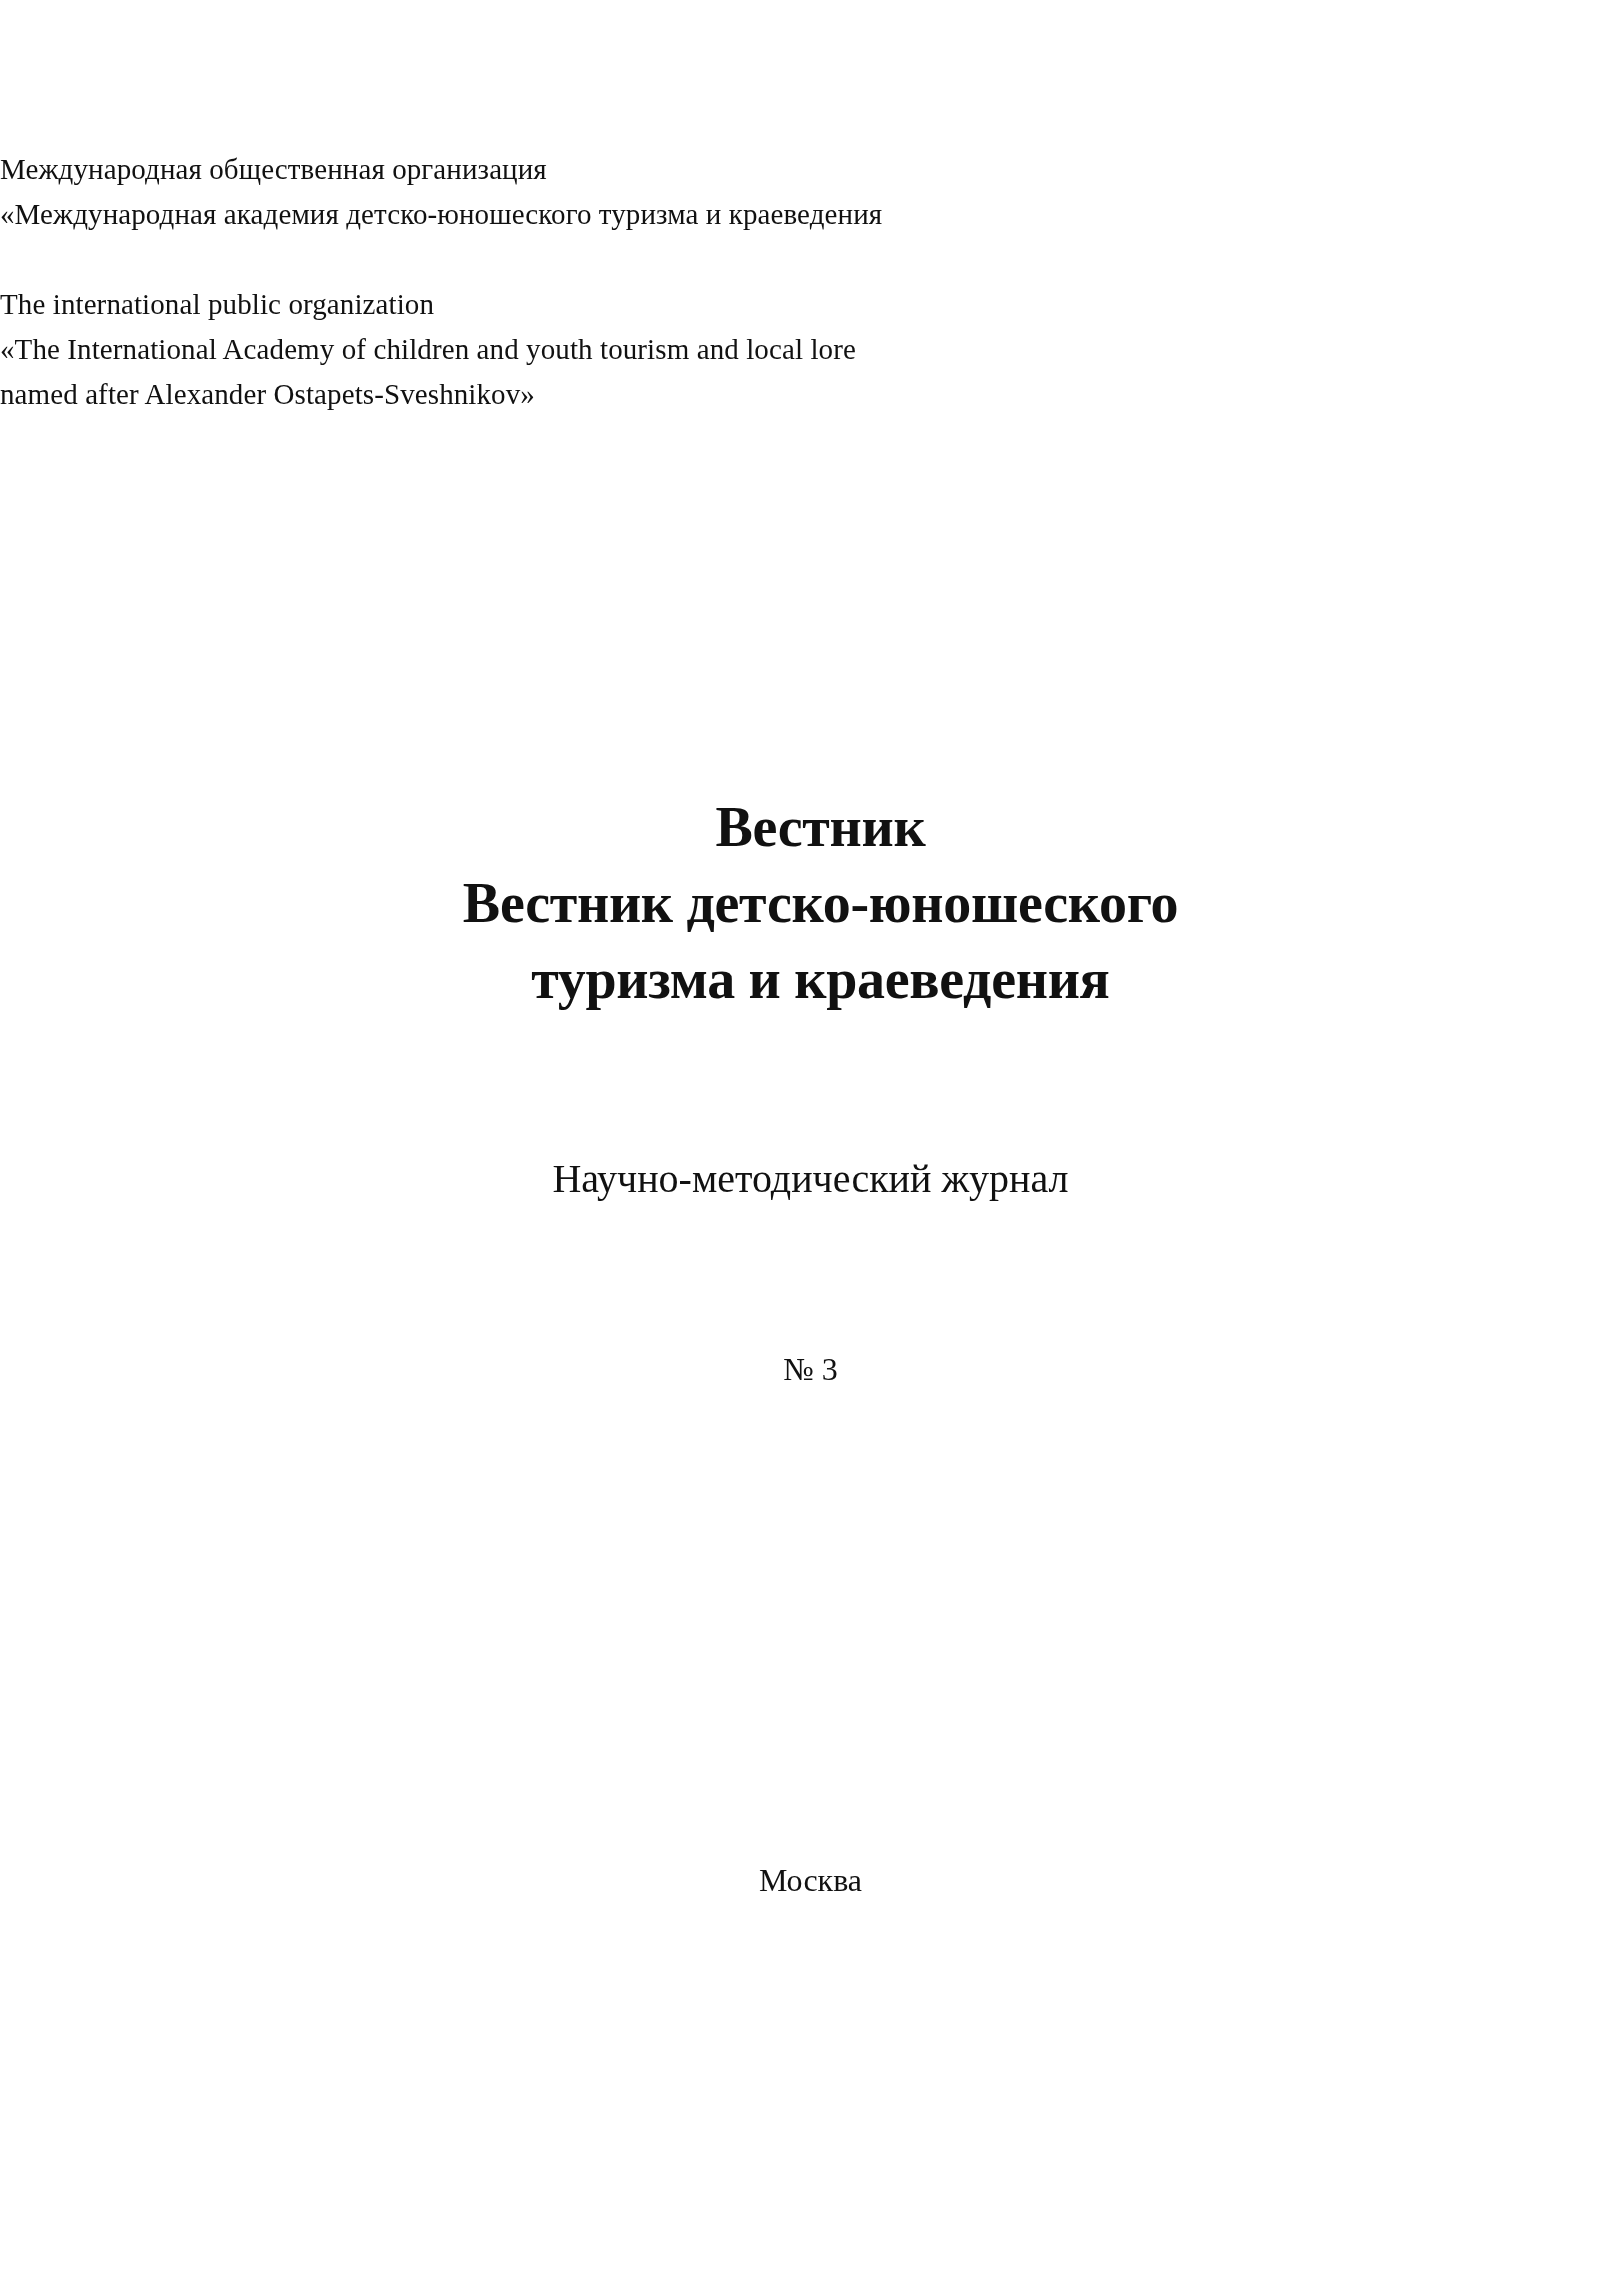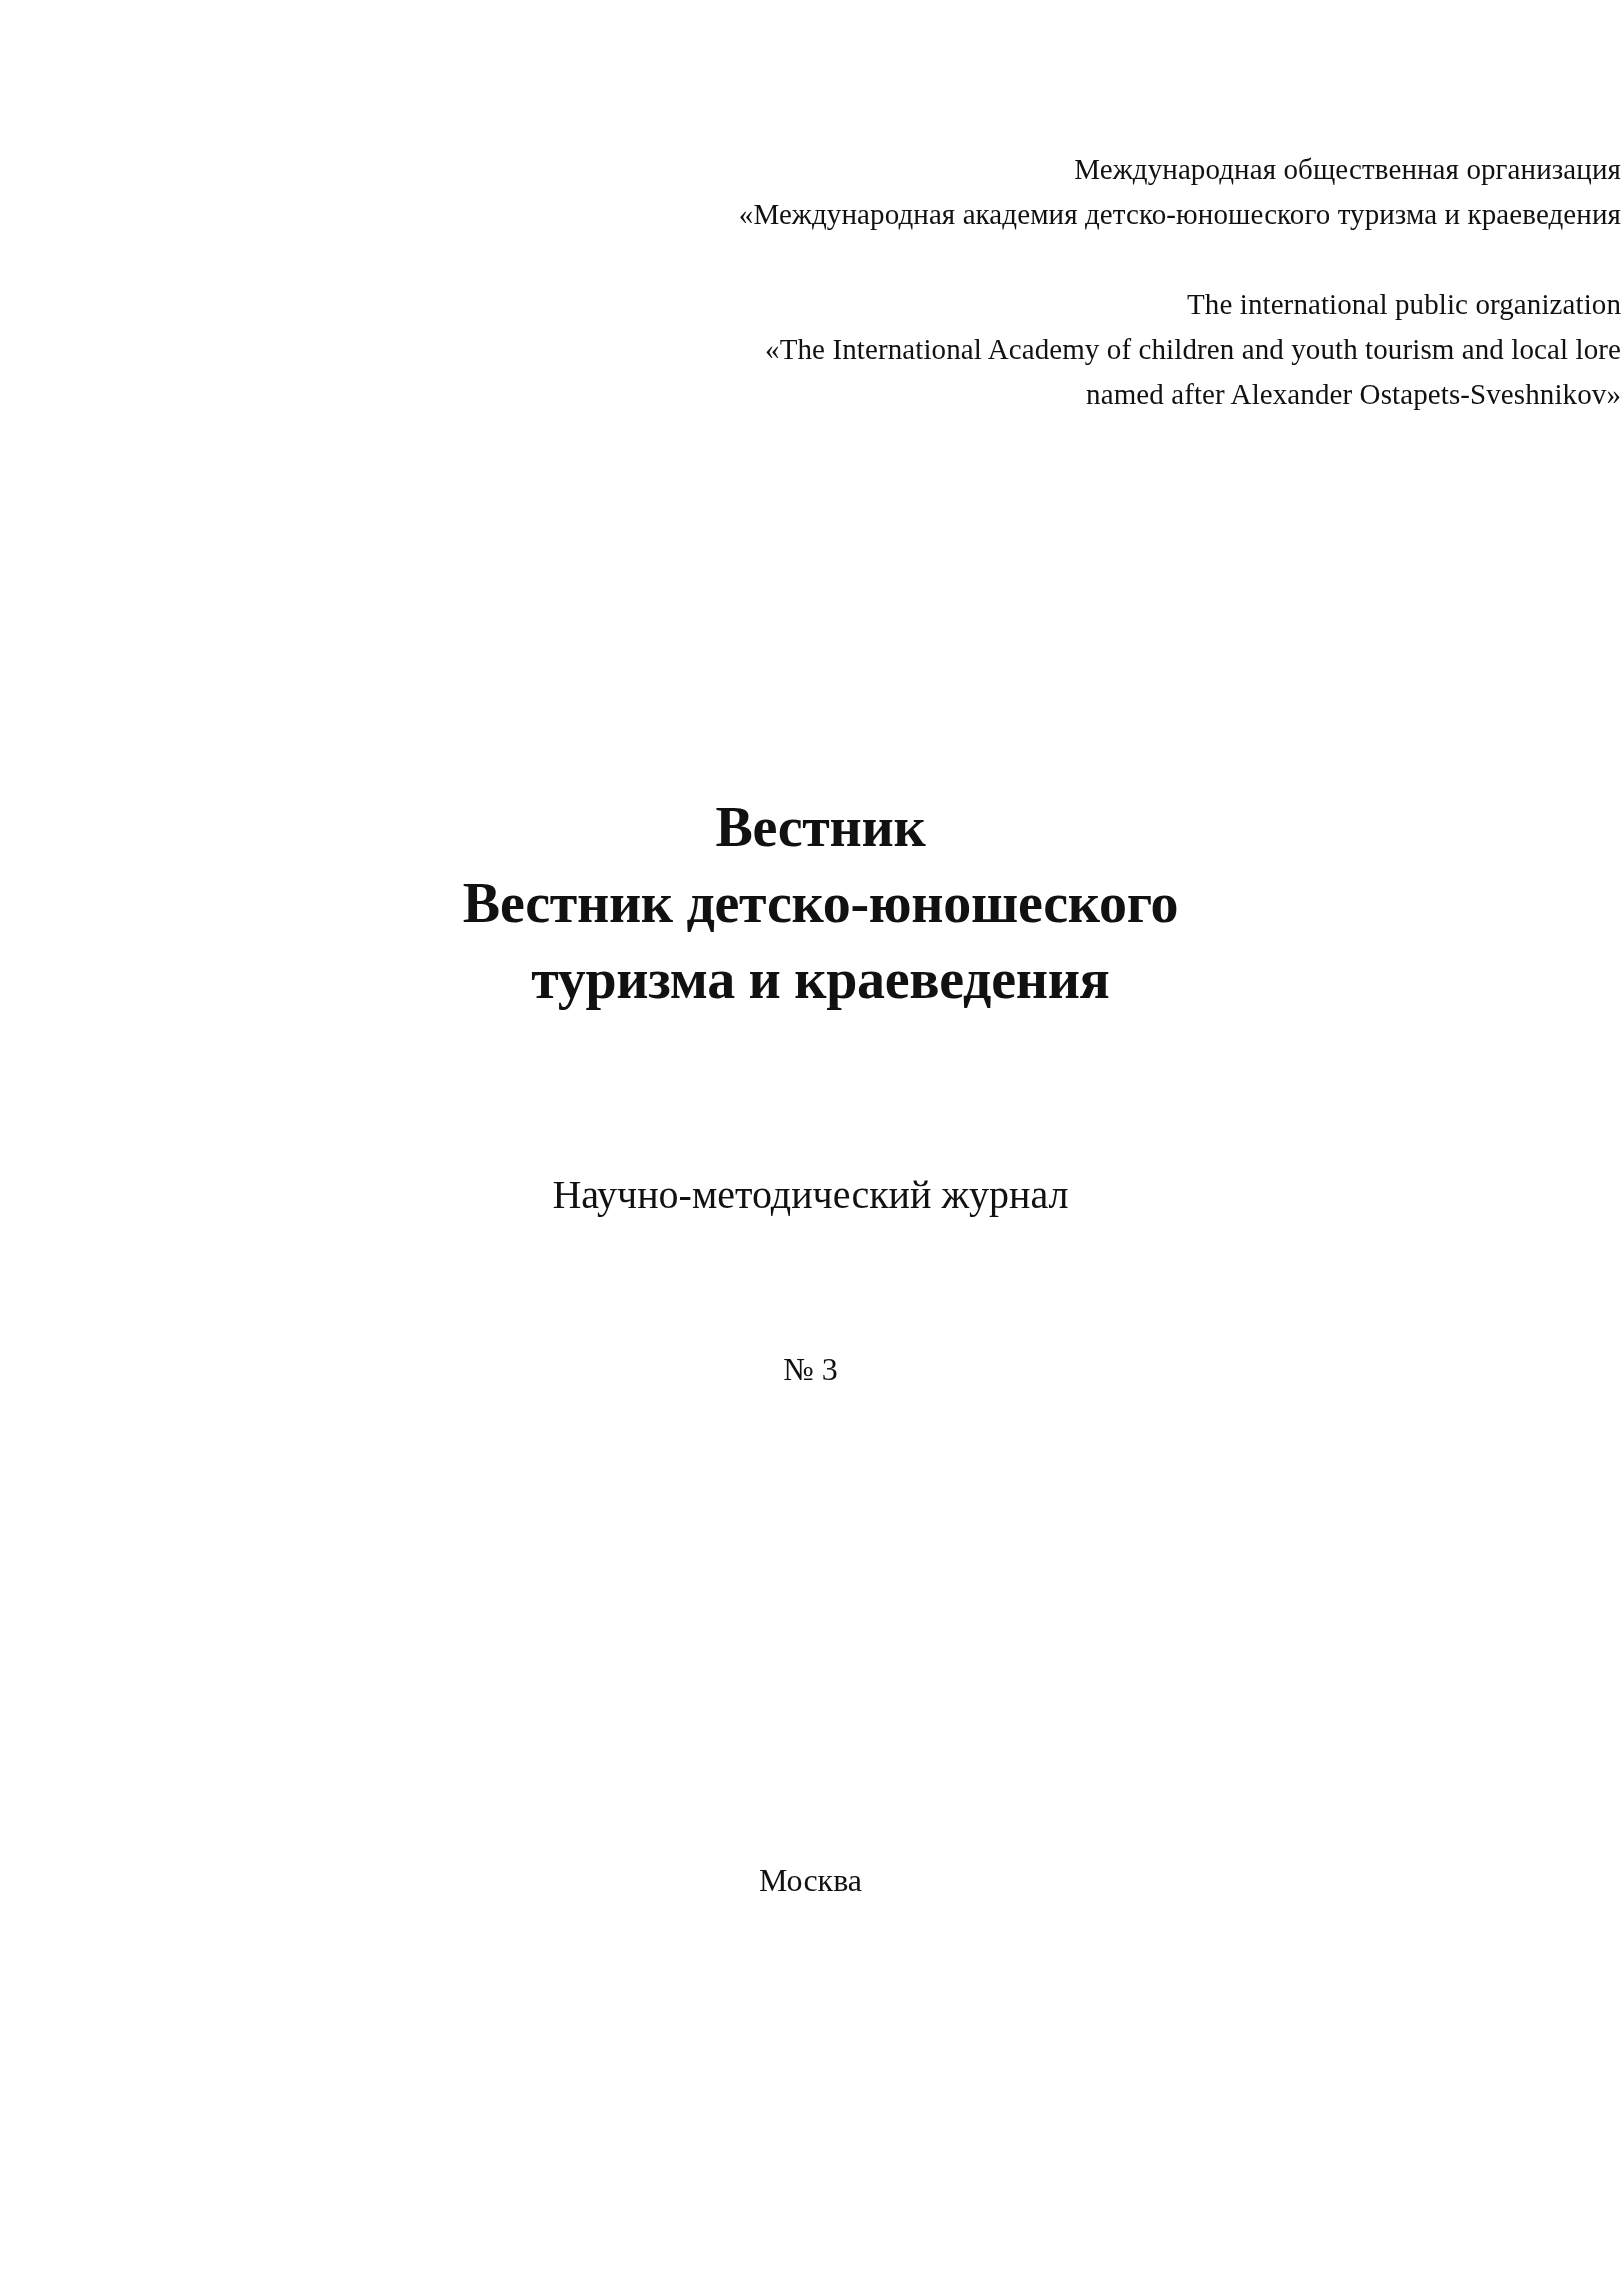--- a/index.html
+++ b/index.html
@@ -17,21 +17,21 @@
     color: #111111;
     overflow: hidden;
     box-sizing: border-box;
   }
 
   .publisher-block {
     position: absolute;
     top: 147px;
     left: 0;
     width: 100%;
-    text-align: right;
+    text-align: left;
   }
   .publisher-line {
     font-size: 29px;
     line-height: 45px;
     letter-spacing: 0.1px;
   }
   .publisher-gap {
     height: 45px;
   }
 
@@ -53,21 +53,20 @@
   .subtitle-block {
     position: absolute;
     top: 1152px;
     left: 0;
     width: 100%;
     text-align: center;
   }
   .subtitle-line {
     font-size: 40px;
     line-height: 53px;
-    margin-top: 16px;
   }
 
   .issue-block {
     position: absolute;
     top: 1348px;
     left: 0;
     width: 100%;
     text-align: center;
   }
   .issue-line {

